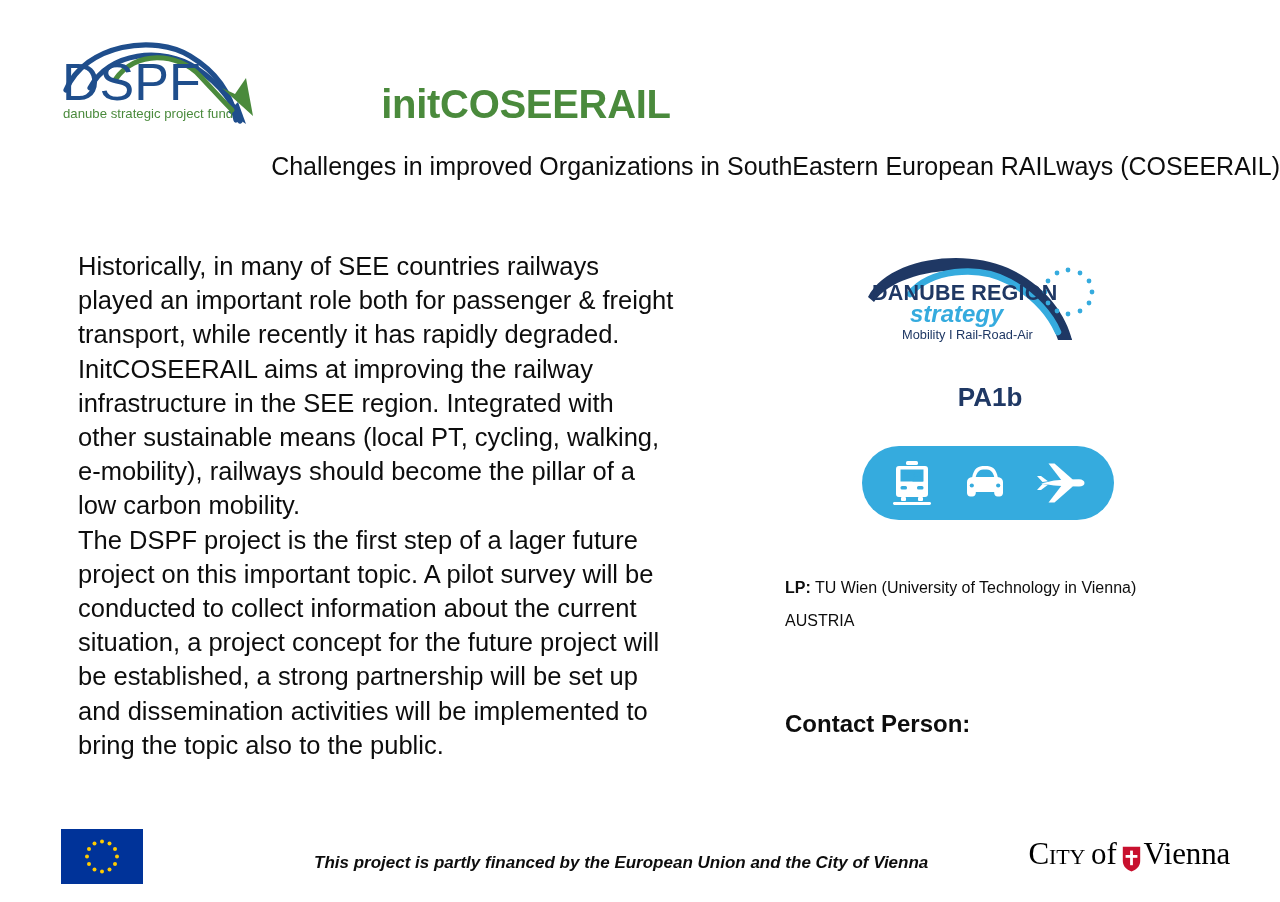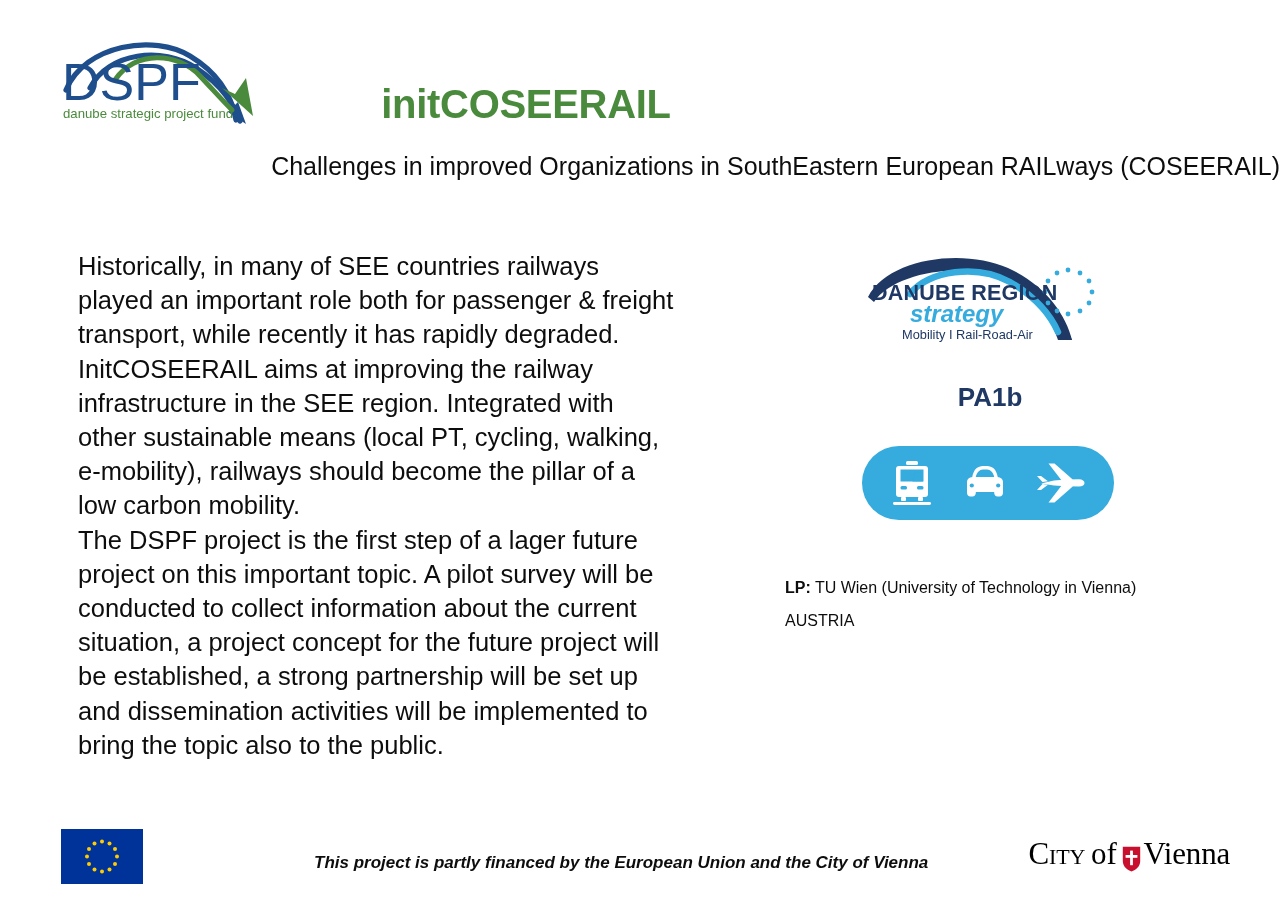--- a/index.html
+++ b/index.html
@@ -288,20 +288,21 @@
   </div>
 </div>
 
 <div class="lp-block">
   <span class="lbl">LP:</span>
   <span>TU Wien (University of Technology in Vienna)</span><br>
   <span>AUSTRIA</span>
 </div>
 
 <div class="contact-block">
+  <div class="hdr">Contact Person:</div>
 </div>
 
 <div class="eu-flag">
   <svg width="82" height="55" viewBox="0 0 82 55" xmlns="http://www.w3.org/2000/svg">
     <rect x="0" y="0" width="82" height="55" fill="#003399"></rect>
     <g fill="#FFCC00">
       <circle cx="41" cy="12.5" r="2.0"></circle>
       <circle cx="48.5" cy="14.5" r="2.0"></circle>
       <circle cx="54" cy="20" r="2.0"></circle>
       <circle cx="56" cy="27.5" r="2.0"></circle>

